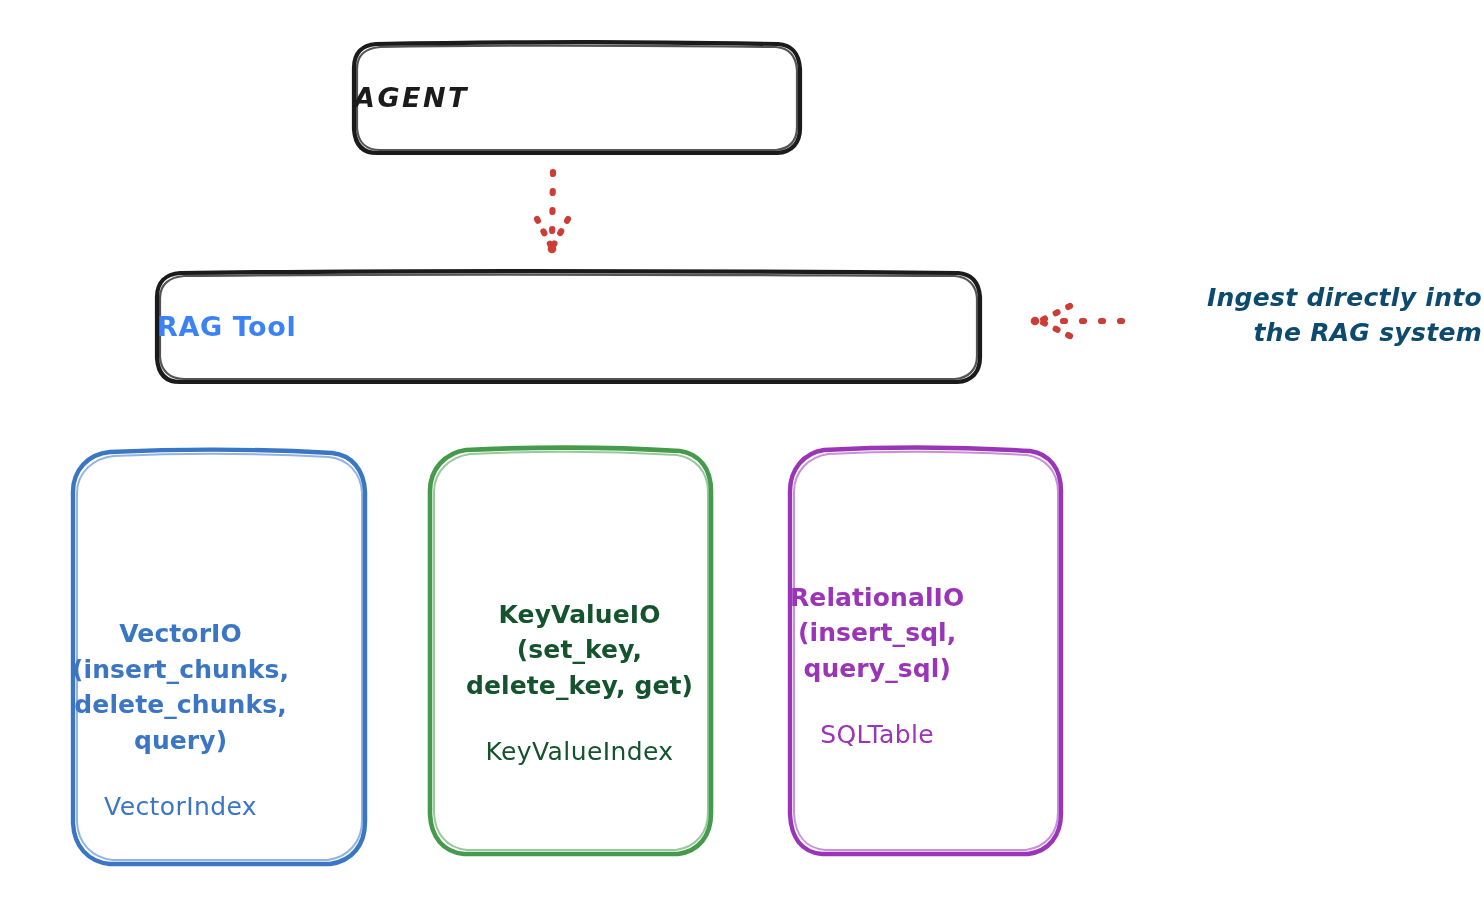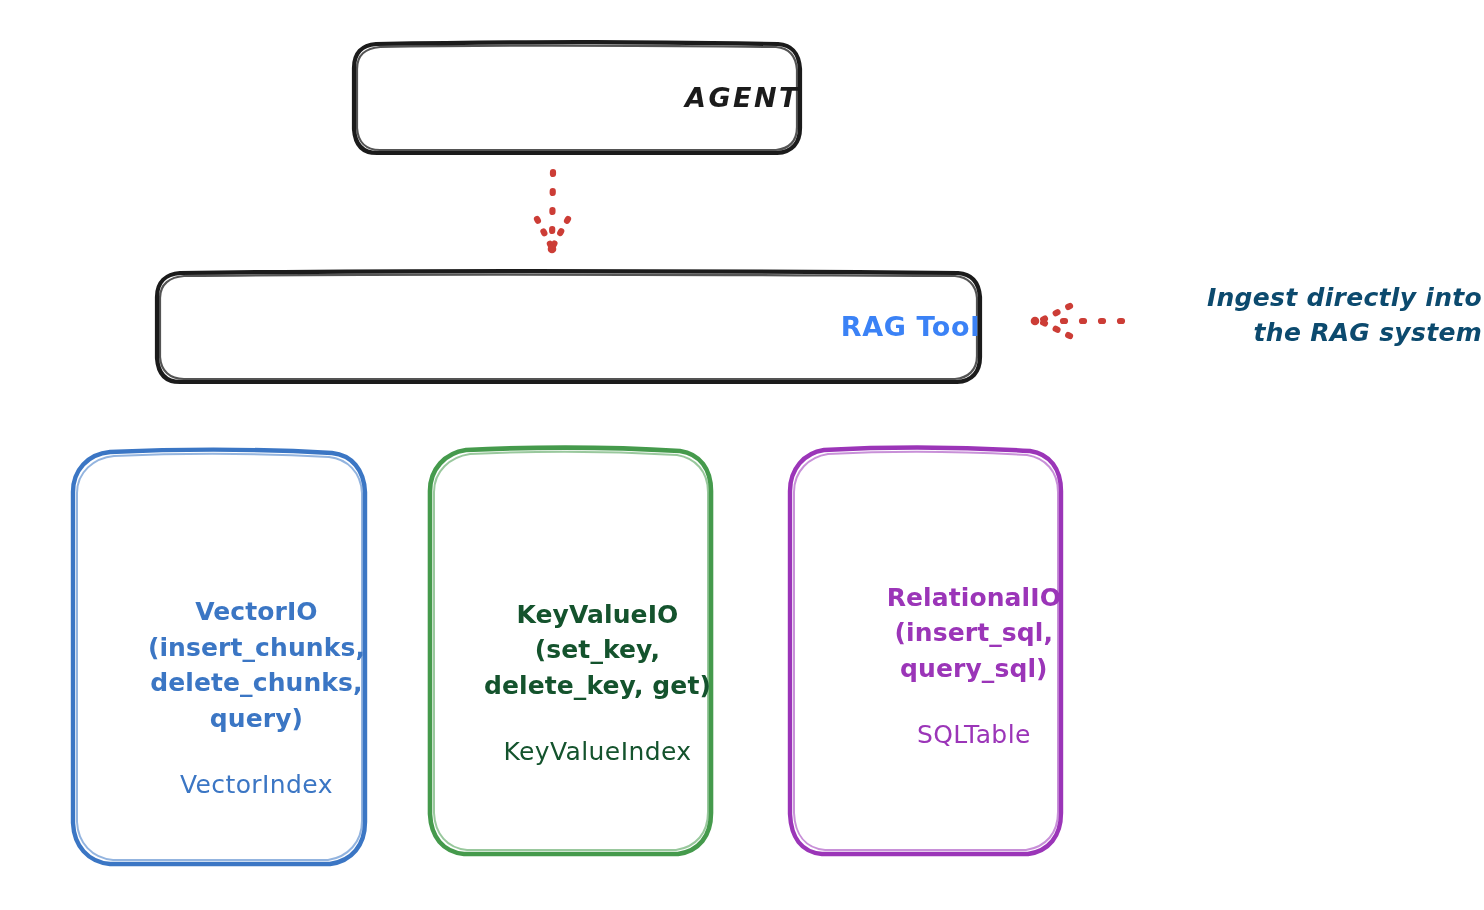--- a/index.html
+++ b/index.html
@@ -22,21 +22,21 @@
     width: 1484px;
     height: 910px;
   }
 
   
   .node {
     position: absolute;
     box-sizing: border-box;
     display: flex;
     flex-direction: column;
-    align-items: flex-end;
+    align-items: flex-start;
     justify-content: center;
     text-align: center;
     background: transparent;
   }
 
   .node-label {
     position: relative;
     z-index: 3;
     white-space: pre-line;
     line-height: 1.30;
@@ -70,21 +70,21 @@
     font-family: "DejaVu Sans", sans-serif;
     font-weight: 700;
     font-size: 27px;
     color: #3b82f6;
     letter-spacing: 0.6px;
   }
 
   
   #node-vector {
     left: 72px;
-    top: 450px;
+    top: 472px;
     width: 293px;
     height: 415px;
   }
   #node-keyvalue {
     left: 430px;
     top: 448px;
     width: 281px;
     height: 407px;
   }
   #node-relational {

